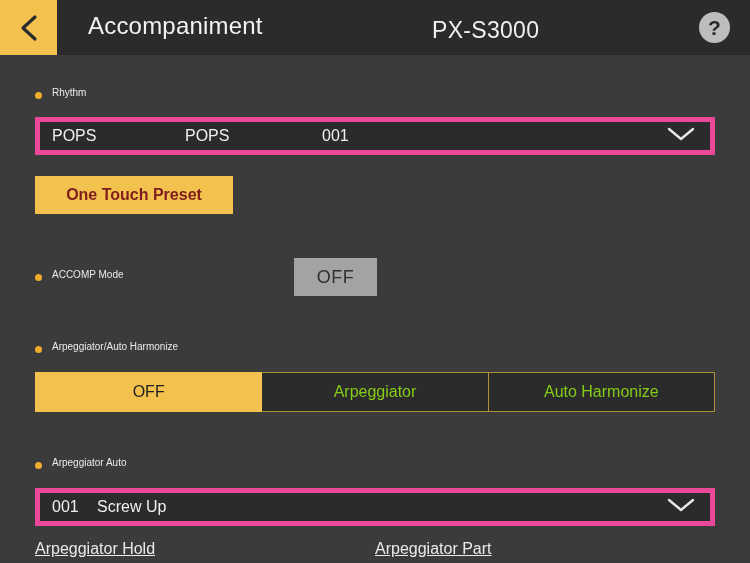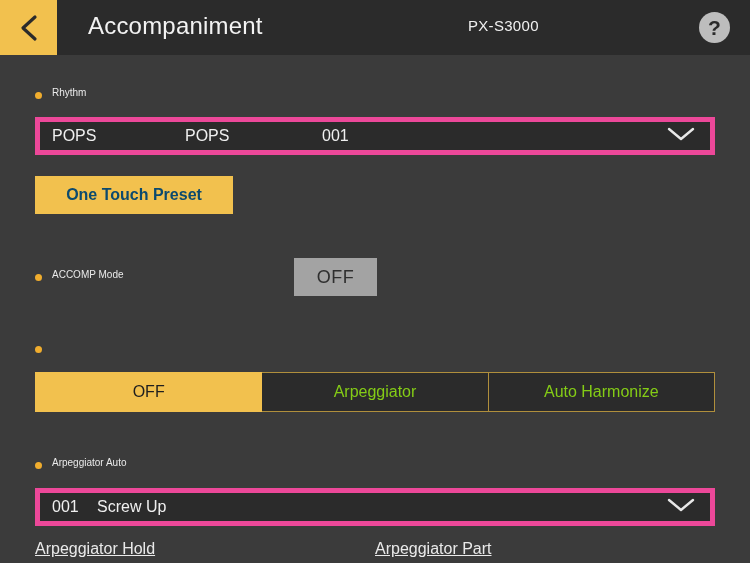--- a/index.html
+++ b/index.html
@@ -45,24 +45,23 @@
     left: 88px;
     top: 12px;
     font-size: 24px;
     color: #f2f2f2;
     letter-spacing: 0.2px;
   }
   .header-model {
     position: absolute;
     left: 432px;
     top: 17px;
-    font-size: 15px;
+    font-size: 23px;
     color: #f0f0f0;
     letter-spacing: 0.3px;
-    margin-left: 36px;
   }
   .help-btn {
     position: absolute;
     left: 699px;
     top: 12px;
     width: 31px;
     height: 31px;
     border-radius: 50%;
     background: #bdbdbd;
     cursor: pointer;
@@ -132,21 +131,21 @@
     height: 38px;
     background: #f2c14e;
     cursor: pointer;
   }
   .otp-btn span {
     display: block;
     text-align: center;
     line-height: 38px;
     font-size: 16px;
     font-weight: bold;
-    color: #0c4a6e;
+    color: #7f1d1d;
   }
 
   
   .accomp-toggle {
     position: absolute;
     left: 294px;
     top: 258px;
     width: 83px;
     height: 38px;
     background: #a3a3a3;
@@ -245,20 +244,21 @@
   </div>
 
   <div class="bullet" style="left:35px; top:274px;"></div>
   <div class="field-label" style="left:52px; top:269px;">ACCOMP Mode</div>
 
   <div class="accomp-toggle">
     <span>OFF</span>
   </div>
 
   <div class="bullet" style="left:35px; top:346px;"></div>
+  <div class="field-label" style="left:52px; top:341px;">Arpeggiator/Auto Harmonize</div>
 
   <div class="segmented">
     <div class="seg active">OFF</div>
     <div class="seg">Arpeggiator</div>
     <div class="seg">Auto Harmonize</div>
   </div>
 
   <div class="bullet" style="left:35px; top:462px;"></div>
   <div class="field-label" style="left:52px; top:457px;">Arpeggiator Auto</div>
 

